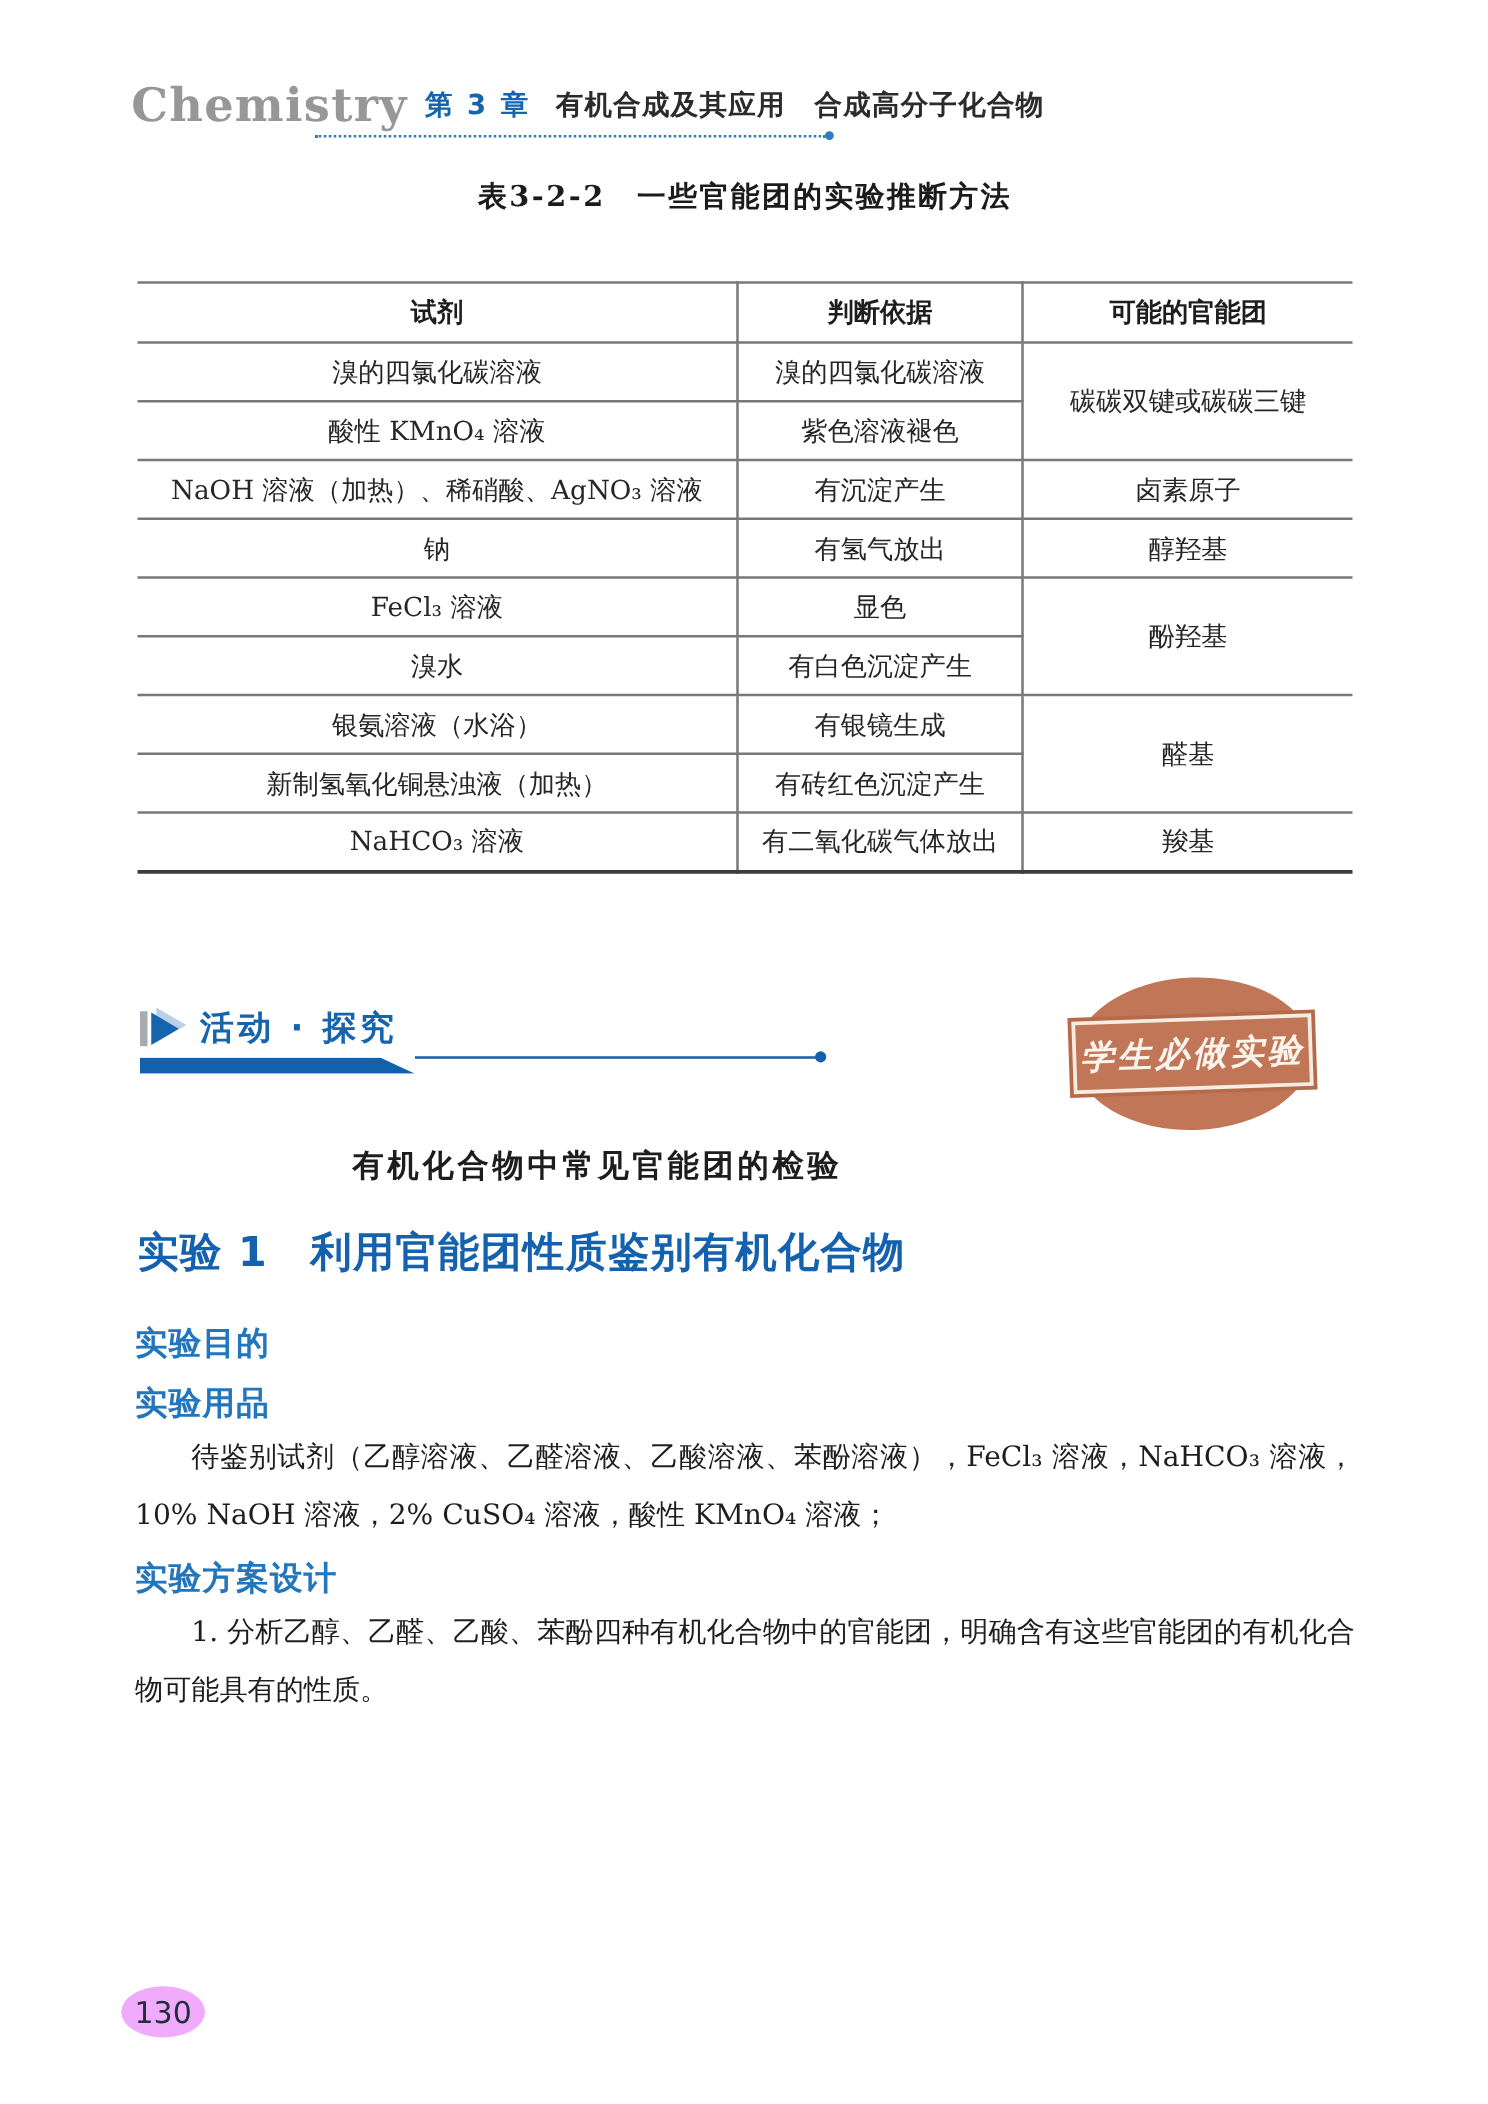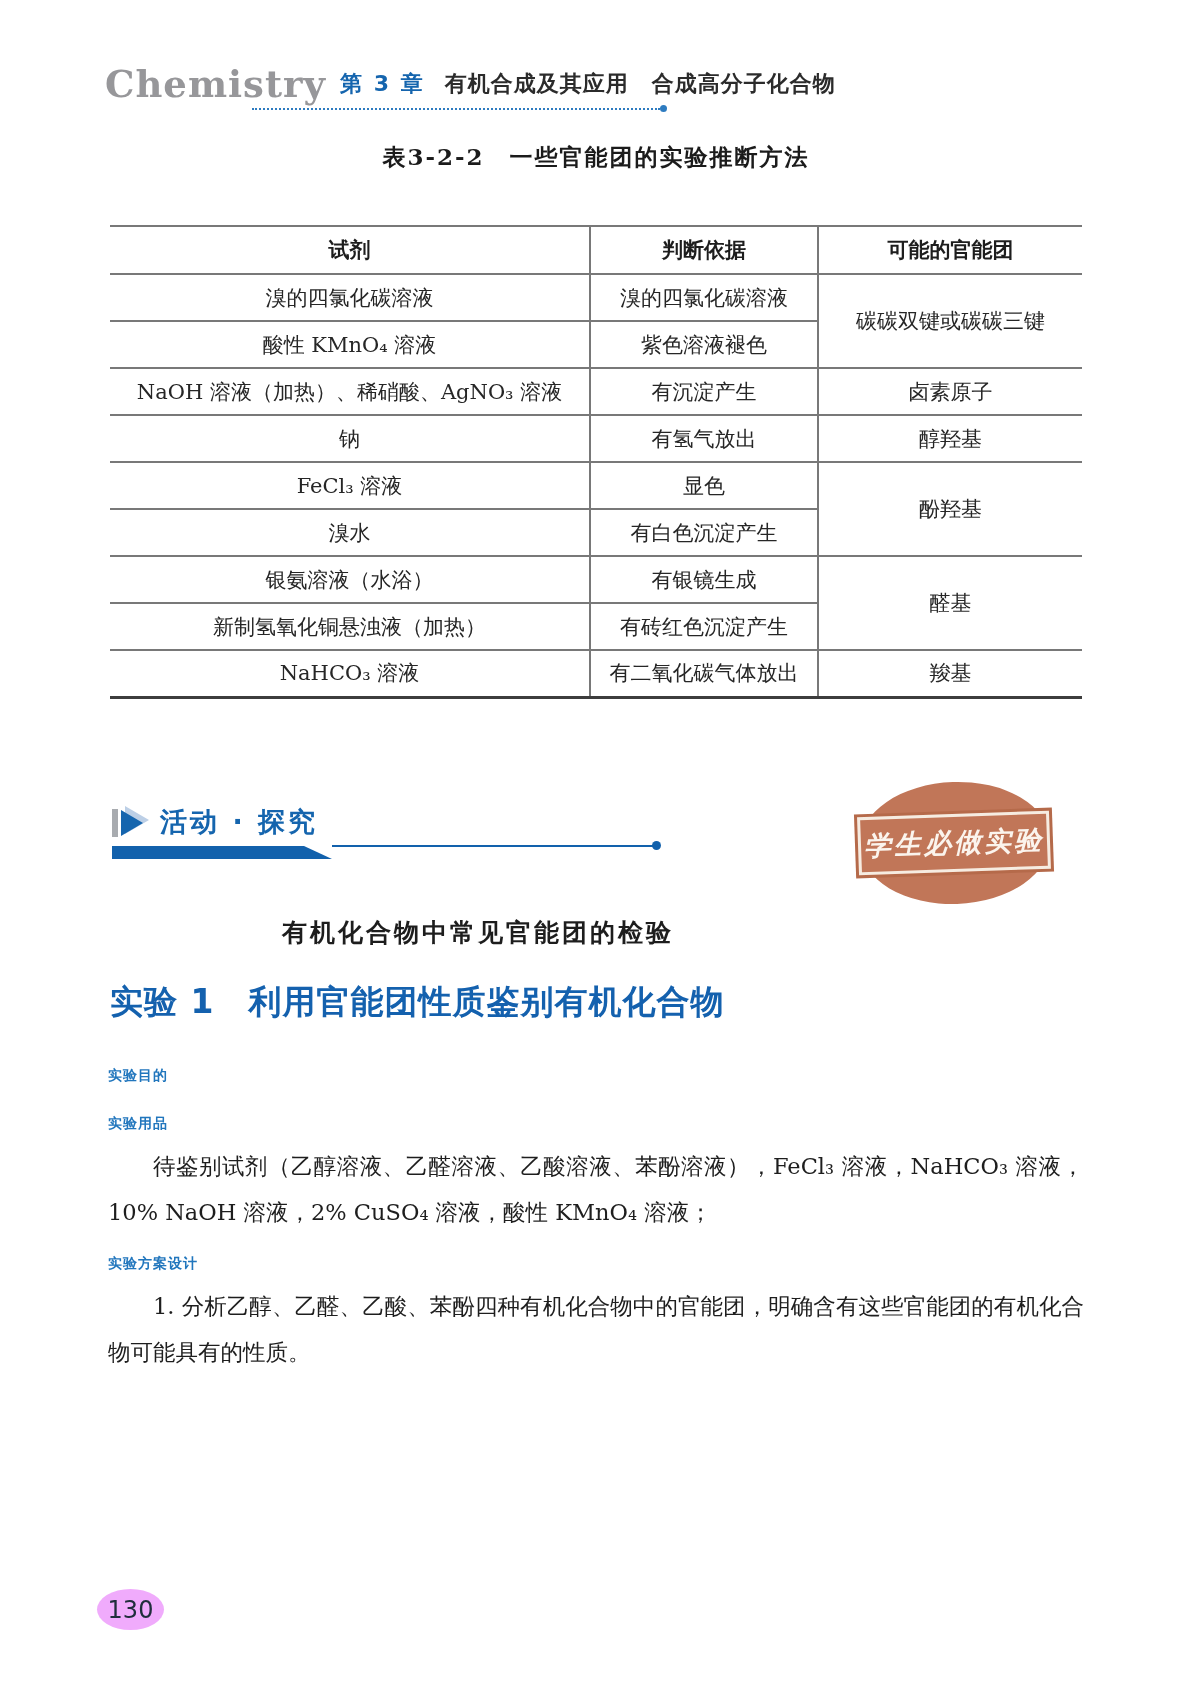--- a/index.html
+++ b/index.html
@@ -202,21 +202,21 @@
     left: 108px; top: 1047px;
     width: 976px;
     font-size: 22.5px;
     line-height: 46px;
     text-align: justify;
     color: #1e1e1e;
   }
   .bodytext p.indent { text-indent: 2em; }
   .bodytext h3 {
     font-family: "DejaVu Sans", "Liberation Sans", sans-serif;
-    font-size: 14px;
+    font-size: 26px;
     font-weight: bold;
     color: #2176bd;
     letter-spacing: 1px;
     line-height: 40px;
     margin-top: 8px;
   }
 
   
   .page-badge {
     position: absolute;

